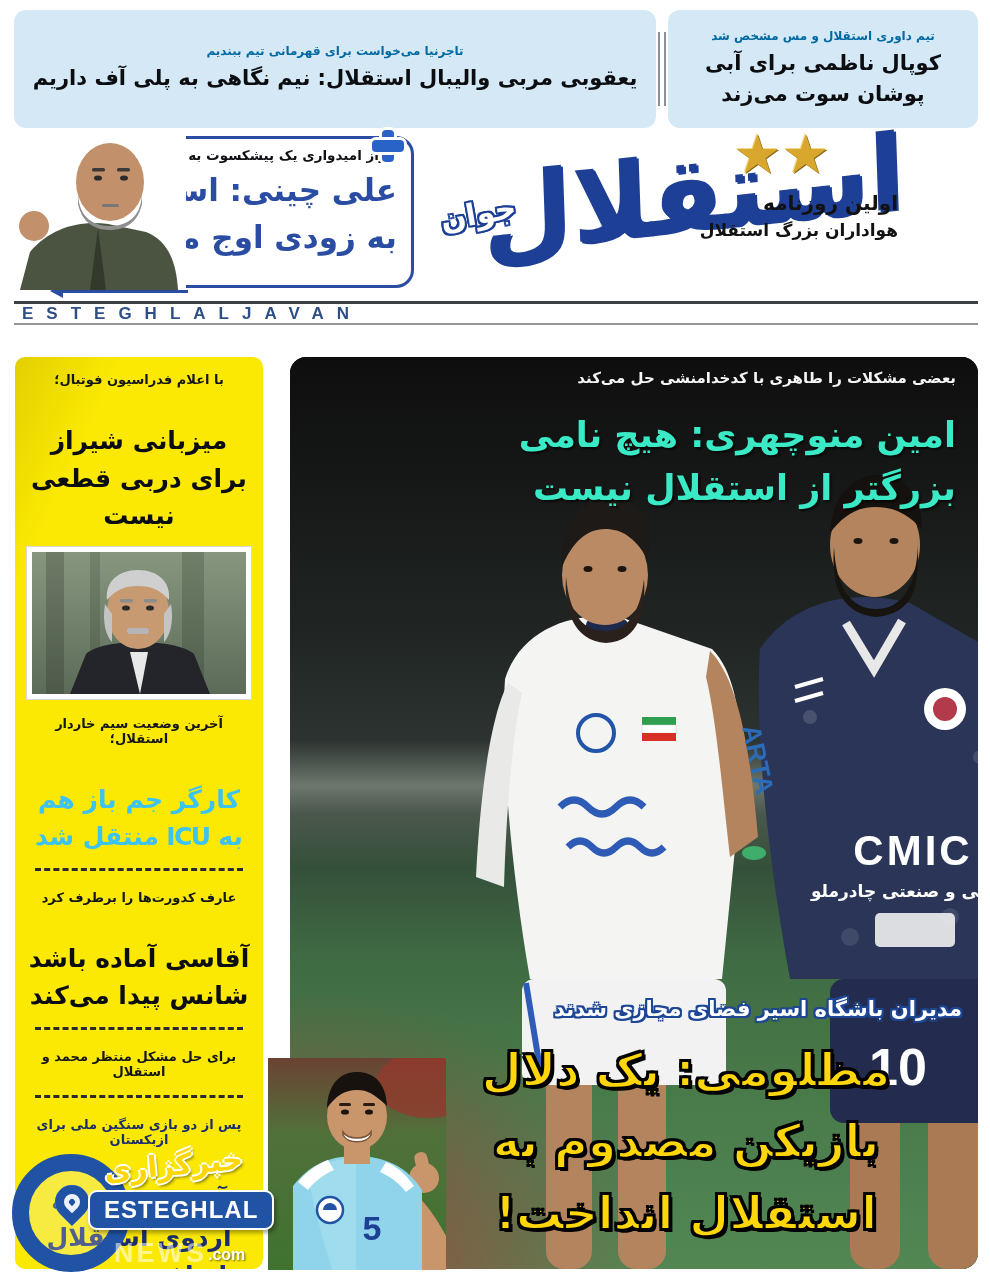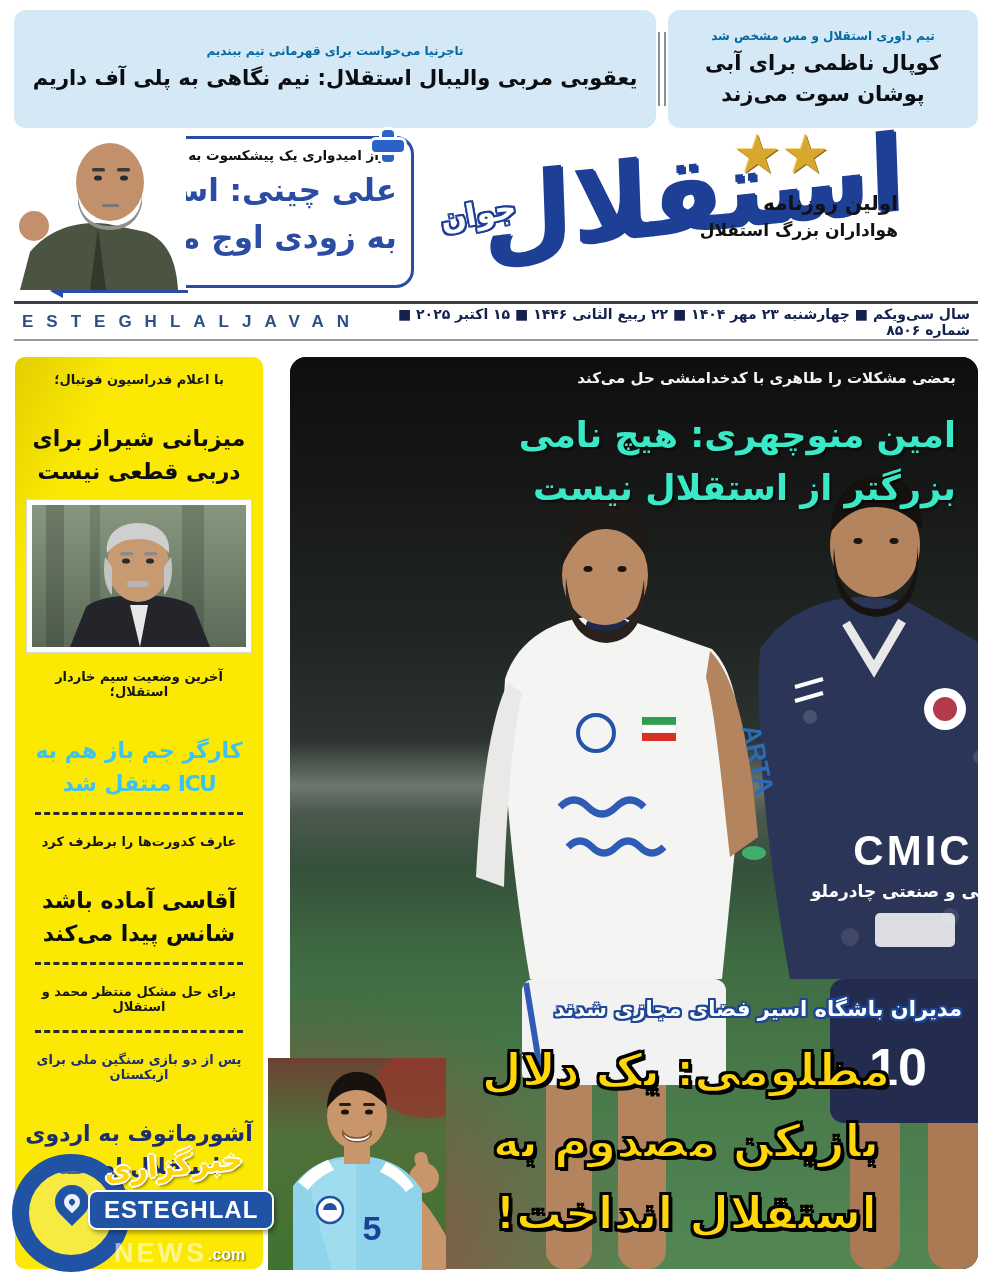--- a/index.html
+++ b/index.html
@@ -71,39 +71,39 @@
   .feature-plus::after  { left:0; top:10px; width:32px; height:12px; }
   .feature-arrow { position:absolute; top:290px; left:62px; width:126px; height:3px; background:#2a4da3; z-index:1; }
   .feature-arrow::before {
     content:""; position:absolute; left:-12px; top:-6px; width:0; height:0;
     border-top:7px solid transparent; border-bottom:7px solid transparent;
     border-right:13px solid #2a4da3;
   }
 
   
   .dateline {
-    position:absolute; top:301px; left:14px; width:964px; height:40px;
+    position:absolute; top:301px; left:14px; width:964px; height:24px;
     border-top:3px solid #3c3f44; border-bottom:2px solid #97979b;
     display:flex; align-items:center; justify-content:space-between; padding:0 8px;
   }
   .dateline-latin {
     font-family:"Liberation Sans", sans-serif; font-weight:bold;
     font-size:17px; letter-spacing:13px; color:#2e4f86;
   }
   .dateline-fa { direction:rtl; font-size:14px; font-weight:bold; color:#13214d; }
 
   
   .sidebar {
     position:absolute; top:357px; left:15px; width:248px; height:912px;
     background:linear-gradient(115deg, #e3cf00 0%, #fbe903 16%);
     border-radius:10px; text-align:center; direction:rtl; overflow:hidden; z-index:1;
   }
   .side-item { padding:15px 9px 8px; }
   .side-kicker { font-size:13px; font-weight:bold; color:#15161a; margin-bottom:4px; }
-  .side-title { font-size:22px; font-weight:bold; color:#0c0d10; line-height:1.5; letter-spacing:-1.5px;margin-top:35px; }
+  .side-title { font-size:25px; font-weight:bold; color:#0c0d10; line-height:1.5; letter-spacing:-1.5px;margin-top:35px; }
   .side-title.cyan { color:#3cc3f2; }
   .side-kicker.navy { color:#1c2e6b; }
   .side-title.navy { color:#1c2e6b; }
   .side-sep { border-top:3px dashed #2a2a2a; margin:4px 20px; }
   .side-photo {
     width:224px; height:152px; margin:4px auto 2px;
     background:#ffffff; padding:5px; box-shadow:0 0 0 1px #d8d8d8;
   }
   .side-photo svg { display:block; }
 
@@ -227,21 +227,20 @@
       <rect x="78" y="38" width="13" height="3.5" rx="1.6" fill="#3a3a3a"></rect>
       <rect x="103" y="38" width="13" height="3.5" rx="1.6" fill="#3a3a3a"></rect>
       <rect x="88" y="74" width="17" height="3" rx="1.5" fill="#777777"></rect>
     </svg>
   </div>
   <div class="feature-plus"></div>
   <div class="feature-arrow"></div>
 
   <div class="dateline">
     <div class="dateline-latin">ESTEGHLALJAVAN</div>
-    <div class="dateline-fa">سال سی‌و‌یکم ■ چهارشنبه ۲۳ مهر ۱۴۰۴ ■ ۲۲ ربیع الثانی ۱۴۴۶ ■ ۱۵ اکتبر ۲۰۲۵ ■ شماره ۸۵۰۶</div>
   </div>
 
   <div class="sidebar">
     <div class="side-item">
       <div class="side-kicker">با اعلام فدراسیون فوتبال؛</div>
       <div class="side-title">میزبانی شیراز برای دربی قطعی نیست</div>
     </div>
     <div class="side-photo">
       <svg width="214" height="142" viewBox="0 0 214 142" xmlns="http://www.w3.org/2000/svg">
         <defs>

